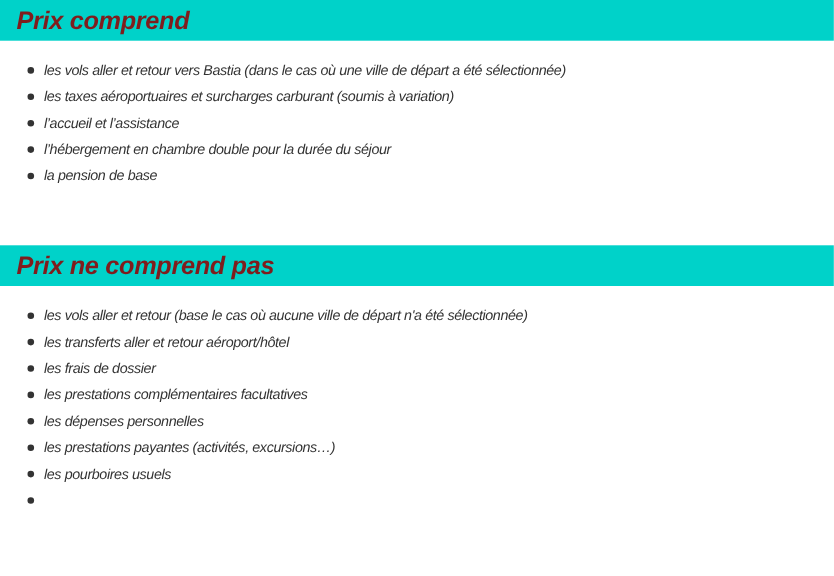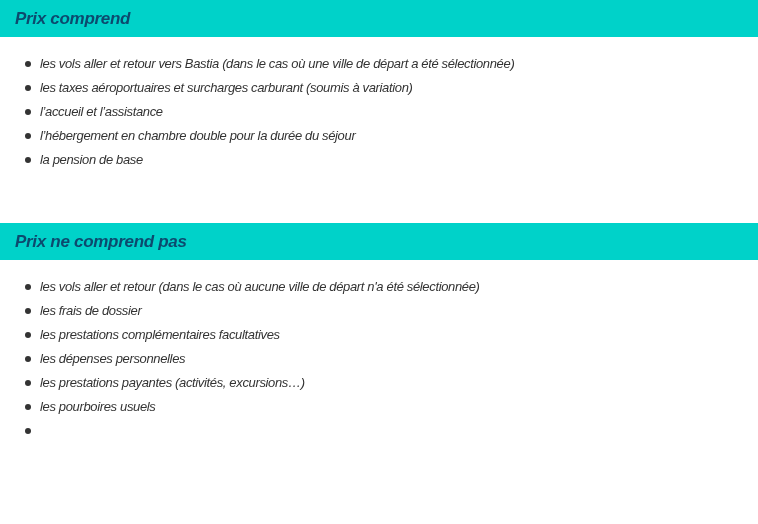--- a/index.html
+++ b/index.html
@@ -1,20 +1,20 @@
 <!DOCTYPE html>
 <html><head>
 <meta charset="utf-8">
 <style>
   html, body { margin:0; padding:0; background:#ffffff; }
   body { width:758px; height:524px; overflow:hidden; position:relative; font-family:"Liberation Sans", sans-serif; }
   .section-header {
     position:absolute; left:0; width:758px; height:37px;
-    background:#00d2c9; color:#0c4a6e;
-    font-style:italic; font-weight:bold; font-size:17px;
+    background:#00d2c9; color:#7f1d1d;
+    font-style:italic; font-weight:bold; font-size:23px;
     line-height:37px; padding-left:15px; box-sizing:border-box;
     letter-spacing:-0.3px;
   }
   ul.items { position:absolute; left:0; margin:0; padding:0; list-style:none; }
   ul.items li {
     position:relative; height:24px; line-height:24px;
     padding-left:40px; font-style:italic; font-size:13px; color:#333333;
     letter-spacing:-0.35px; white-space:nowrap;
   }
   ul.items li .bullet {
@@ -35,20 +35,21 @@
   <li><span class="bullet"></span><span>l’accueil et l’assistance</span></li>
   <li><span class="bullet"></span><span>l’hébergement en chambre double pour la durée du séjour</span></li>
   <li><span class="bullet"></span><span>la pension de base</span></li>
 </ul>
 
 <div class="section-header" style="top:223px;">
   <span>Prix ne comprend pas</span>
 </div>
 
 <ul class="items" style="top:275px;">
-  <li><span class="bullet"></span><span>les vols aller et retour (dans le cas où aucune ville de départ n'a été sélectionnée)</span></li>
+  <li><span class="bullet"></span><span>les vols aller et retour (base le cas où aucune ville de départ n'a été sélectionnée)</span></li>
+  <li><span class="bullet"></span><span>les transferts aller et retour aéroport/hôtel</span></li>
   <li><span class="bullet"></span><span>les frais de dossier</span></li>
   <li><span class="bullet"></span><span>les prestations complémentaires facultatives</span></li>
   <li><span class="bullet"></span><span>les dépenses personnelles</span></li>
   <li><span class="bullet"></span><span>les prestations payantes (activités, excursions…)</span></li>
   <li><span class="bullet"></span><span>les pourboires usuels</span></li>
   <li><span class="bullet"></span></li>
 </ul>
 
 </body></html>

